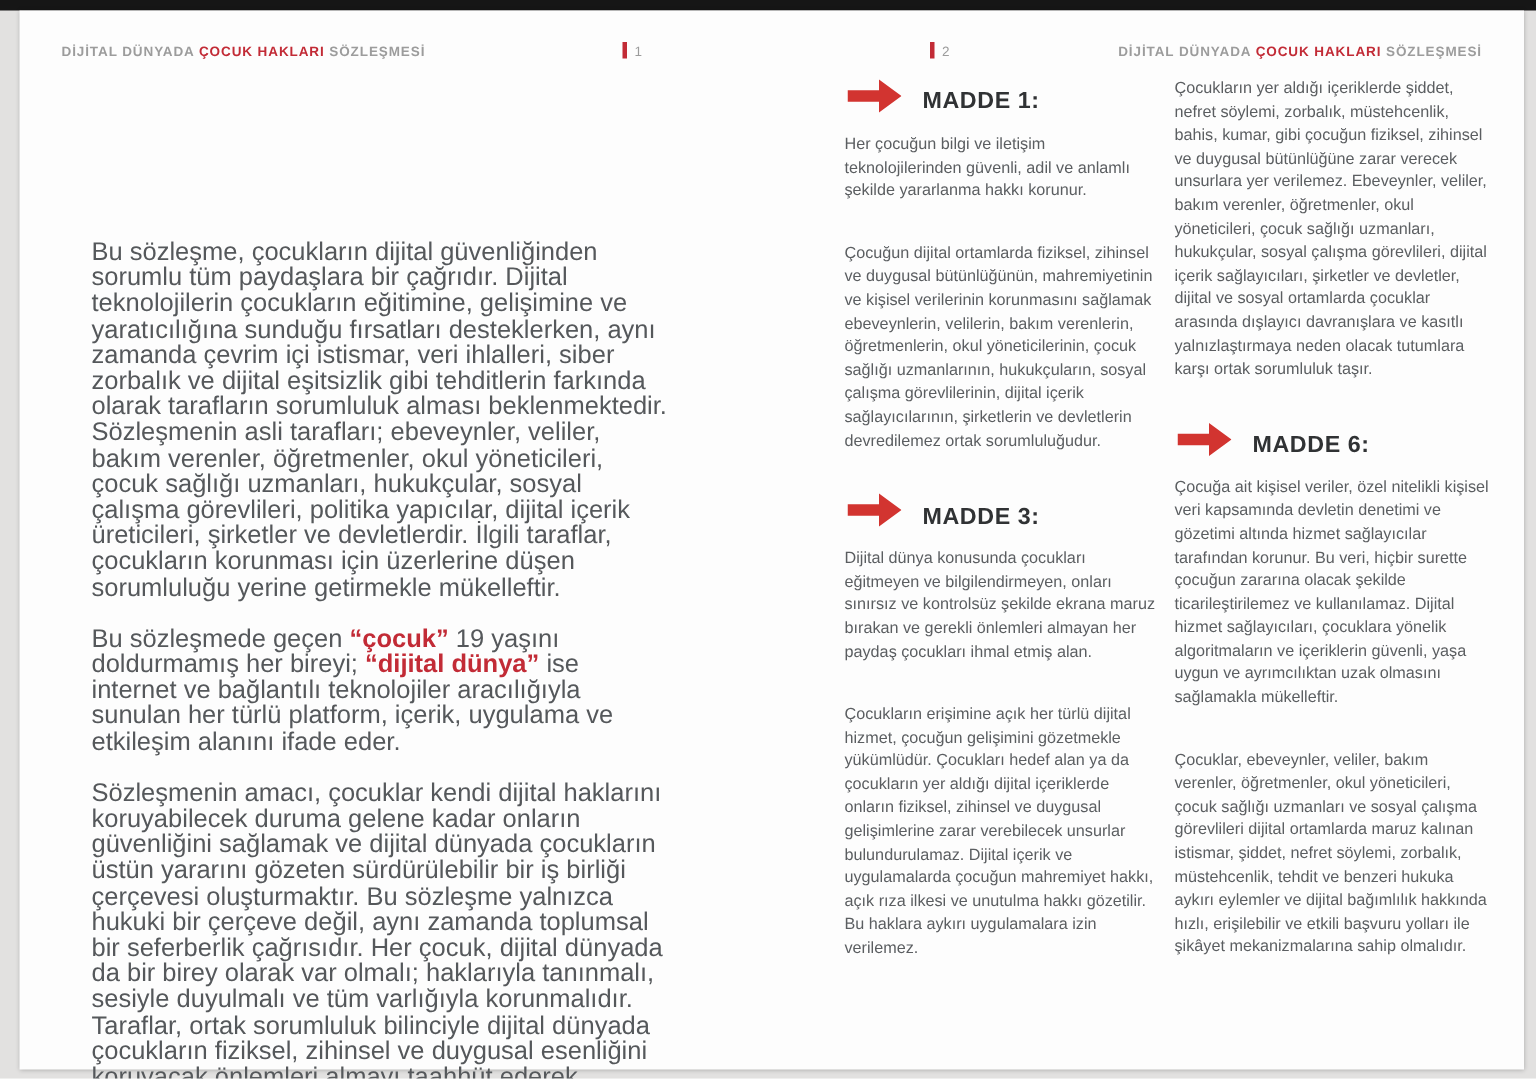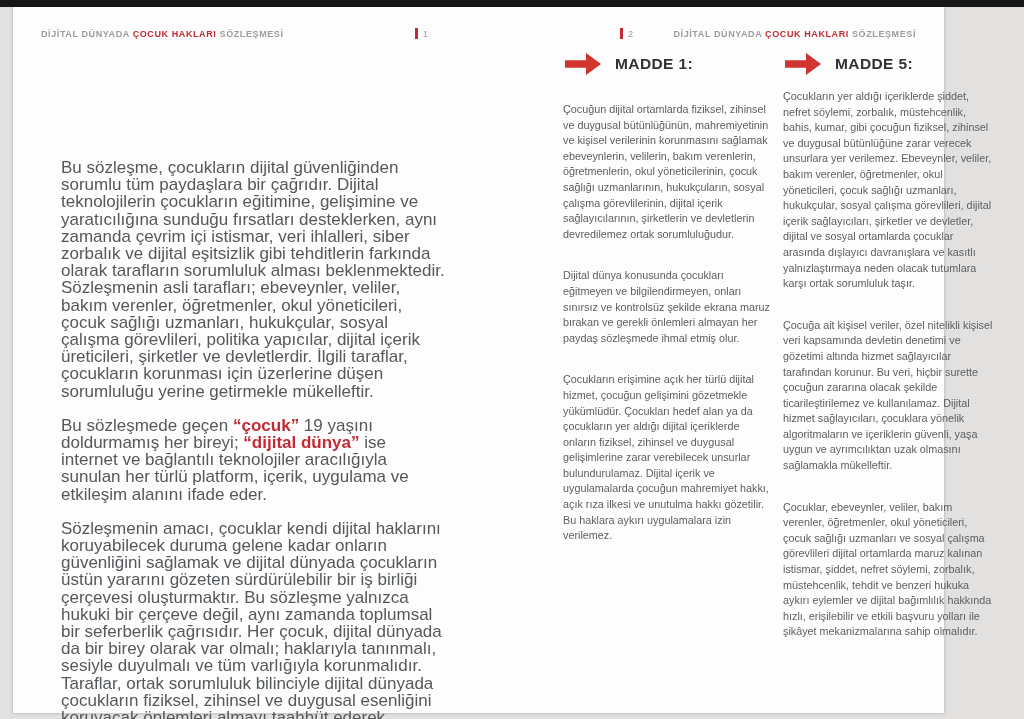--- a/index.html
+++ b/index.html
@@ -8,21 +8,21 @@
     background:#e2e1e0;
     font-family:"Liberation Sans", sans-serif;
     overflow:hidden;
     position:relative;
   }
   .top-edge{
     position:absolute;left:0;top:0;width:1024px;height:7px;
     background:#161616;
   }
   .spread{
-    position:absolute;left:13px;top:7px;width:931px;height:706px;
+    position:absolute;left:13px;top:7px;width:1003px;height:706px;
     background:#fdfdfd;
     box-shadow:0 0 3px rgba(0,0,0,.25);
   }
   
   .doc-header{
     position:absolute;top:22px;
     font-size:9px;letter-spacing:.6px;
     color:#9c9c9c;font-weight:bold;
     white-space:nowrap;
   }
@@ -48,21 +48,21 @@
   .left-body .term{color:#c22b36;font-weight:bold;margin-top:13px;}
   
   .col{
     position:absolute;top:45px;width:212px;
     font-size:10.8px;line-height:15.6px;color:#5b5e61;
   }
   .col-1{left:550px;}
   .col-2{left:770px;}
   .article{margin-bottom:26px;}
   .article-head{
-    display:flex;align-items:center;gap:14px;
+    display:flex;align-items:flex-end;gap:14px;
     margin-bottom:13px;padding-left:2px;
   }
   .arrow-icon{width:36px;height:24px;flex:0 0 auto;}
   .arrow-icon polygon{fill:#d23430;}
   .article-title{
     font-size:15.5px;font-weight:bold;color:#303234;
     letter-spacing:.4px;
   }
   .article-body{margin:0;}
 </style>
@@ -97,49 +97,56 @@
 
   <div class="col col-1">
 
     <div class="article">
       <div class="article-head">
         <svg class="arrow-icon" viewBox="0 0 36 24">
             <polygon points="0,8.2 21,8.2 21,1 36,12 21,23 21,15.8 0,15.8"></polygon>
           </svg>
         <span class="article-title">MADDE 1:</span>
       </div>
+      <p class="article-body">Her çocuğun bilgi ve iletişim teknolojilerinden güvenli, adil ve anlamlı şekilde yararlanma hakkı korunur.</p>
     </div>
 
     <div class="article">
       <p class="article-body">Çocuğun dijital ortamlarda fiziksel, zihinsel ve duygusal bütünlüğünün, mahremiyetinin ve kişisel verilerinin korunmasını sağlamak ebeveynlerin, velilerin, bakım verenlerin, öğretmenlerin, okul yöneticilerinin, çocuk sağlığı uzmanlarının, hukukçuların, sosyal çalışma görevlilerinin, dijital içerik sağlayıcılarının, şirketlerin ve devletlerin devredilemez ortak sorumluluğudur.</p>
     </div>
 
     <div class="article">
-      <p class="article-body">Dijital dünya konusunda çocukları eğitmeyen ve bilgilendirmeyen, onları sınırsız ve kontrolsüz şekilde ekrana maruz bırakan ve gerekli önlemleri almayan her paydaş sözleşmede ihmal etmiş olur.</p>
+      <div class="article-head">
+        <svg class="arrow-icon" viewBox="0 0 36 24">
+            <polygon points="0,8.2 21,8.2 21,1 36,12 21,23 21,15.8 0,15.8"></polygon>
+          </svg>
+        <span class="article-title">MADDE 3:</span>
+      </div>
+      <p class="article-body">Dijital dünya konusunda çocukları eğitmeyen ve bilgilendirmeyen, onları sınırsız ve kontrolsüz şekilde ekrana maruz bırakan ve gerekli önlemleri almayan her paydaş çocukları ihmal etmiş alan.</p>
     </div>
 
     <div class="article">
       <p class="article-body">Çocukların erişimine açık her türlü dijital hizmet, çocuğun gelişimini gözetmekle yükümlüdür. Çocukları hedef alan ya da çocukların yer aldığı dijital içeriklerde onların fiziksel, zihinsel ve duygusal gelişimlerine zarar verebilecek unsurlar bulundurulamaz. Dijital içerik ve uygulamalarda çocuğun mahremiyet hakkı, açık rıza ilkesi ve unutulma hakkı gözetilir. Bu haklara aykırı uygulamalara izin verilemez.</p>
     </div>
 
   </div>
 
   <div class="col col-2">
 
     <div class="article">
+      <p class="article-body">Çocukların yer aldığı içeriklerde şiddet, nefret söylemi, zorbalık, müstehcenlik, bahis, kumar, gibi çocuğun fiziksel, zihinsel ve duygusal bütünlüğüne zarar verecek unsurlara yer verilemez. Ebeveynler, veliler, bakım verenler, öğretmenler, okul yöneticileri, çocuk sağlığı uzmanları, hukukçular, sosyal çalışma görevlileri, dijital içerik sağlayıcıları, şirketler ve devletler, dijital ve sosyal ortamlarda çocuklar arasında dışlayıcı davranışlara ve kasıtlı yalnızlaştırmaya neden olacak tutumlara karşı ortak sorumluluk taşır.</p>
+    </div>
+
+    <div class="article">
       <div class="article-head">
         <svg class="arrow-icon" viewBox="0 0 36 24">
             <polygon points="0,8.2 21,8.2 21,1 36,12 21,23 21,15.8 0,15.8"></polygon>
           </svg>
-        <span class="article-title">MADDE 5:</span>
+        <span class="article-title">MADDE 6:</span>
       </div>
-      <p class="article-body">Çocukların yer aldığı içeriklerde şiddet, nefret söylemi, zorbalık, müstehcenlik, bahis, kumar, gibi çocuğun fiziksel, zihinsel ve duygusal bütünlüğüne zarar verecek unsurlara yer verilemez. Ebeveynler, veliler, bakım verenler, öğretmenler, okul yöneticileri, çocuk sağlığı uzmanları, hukukçular, sosyal çalışma görevlileri, dijital içerik sağlayıcıları, şirketler ve devletler, dijital ve sosyal ortamlarda çocuklar arasında dışlayıcı davranışlara ve kasıtlı yalnızlaştırmaya neden olacak tutumlara karşı ortak sorumluluk taşır.</p>
-    </div>
-
-    <div class="article">
       <p class="article-body">Çocuğa ait kişisel veriler, özel nitelikli kişisel veri kapsamında devletin denetimi ve gözetimi altında hizmet sağlayıcılar tarafından korunur. Bu veri, hiçbir surette çocuğun zararına olacak şekilde ticarileştirilemez ve kullanılamaz. Dijital hizmet sağlayıcıları, çocuklara yönelik algoritmaların ve içeriklerin güvenli, yaşa uygun ve ayrımcılıktan uzak olmasını sağlamakla mükelleftir.</p>
     </div>
 
     <div class="article">
       <p class="article-body">Çocuklar, ebeveynler, veliler, bakım verenler, öğretmenler, okul yöneticileri, çocuk sağlığı uzmanları ve sosyal çalışma görevlileri dijital ortamlarda maruz kalınan istismar, şiddet, nefret söylemi, zorbalık, müstehcenlik, tehdit ve benzeri hukuka aykırı eylemler ve dijital bağımlılık hakkında hızlı, erişilebilir ve etkili başvuru yolları ile şikâyet mekanizmalarına sahip olmalıdır.</p>
     </div>
 
   </div>
 
 </div>

